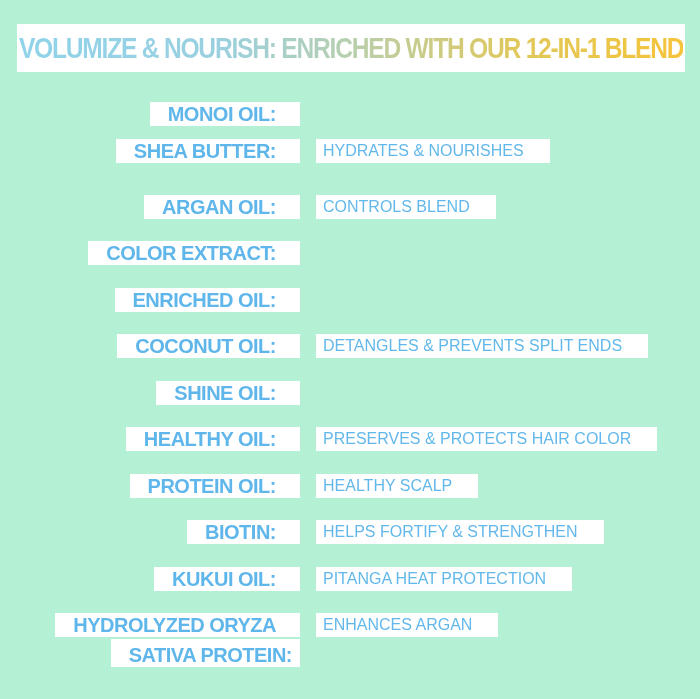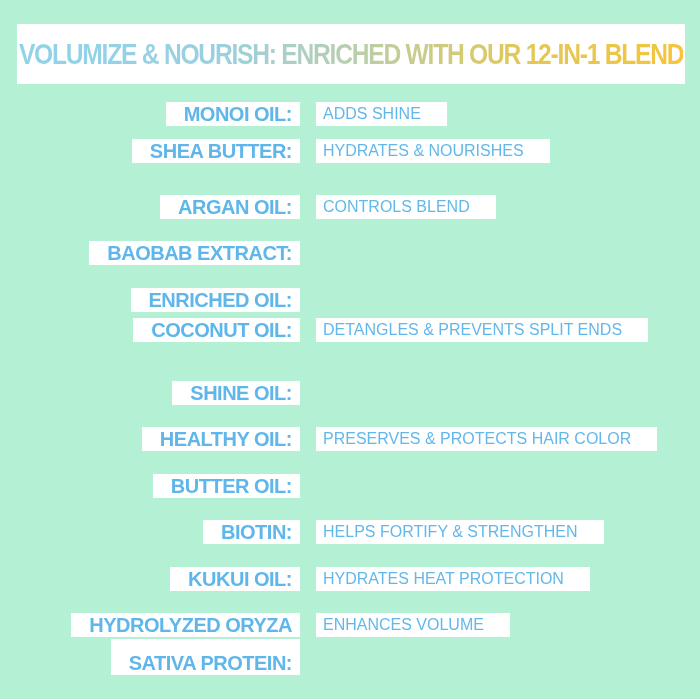--- a/index.html
+++ b/index.html
@@ -1,68 +1,68 @@
 <!DOCTYPE html>
 <html><head>
 <meta charset="utf-8">
 <style>
   html,body{margin:0;padding:0;}
   body{width:700px;height:699px;background:#b4f0d4;position:relative;overflow:hidden;font-family:"Liberation Sans",sans-serif;}
-  .title-box{position:absolute;left:17px;top:24px;width:668px;height:60px;background:#fff;display:flex;align-items:center;justify-content:center;}
+  .title-box{position:absolute;left:17px;top:24px;width:668px;height:48px;background:#fff;display:flex;align-items:center;justify-content:center;}
   .title{font-family:"Liberation Sans",sans-serif;font-weight:bold;font-size:30px;letter-spacing:-1.5px;transform:scaleX(0.82);white-space:nowrap;
     background:linear-gradient(90deg,#8fd3ea 0%,#9ad0e0 30%,#b8cfae 50%,#e0c85a 75%,#f5c43a 100%);-webkit-background-clip:text;background-clip:text;color:transparent;}
   .row{position:absolute;left:0;width:700px;height:24px;}
-  .label{position:absolute;right:400px;top:0;height:24px;background:#fff;color:#5fb6ea;font-weight:bold;font-size:20px;line-height:24px;text-align:right;padding:0 8px 0 18px;white-space:nowrap;letter-spacing:-0.5px;}
+  .label{position:absolute;right:400px;top:0;height:24px;background:#fff;color:#5fb6ea;font-weight:bold;font-size:20px;line-height:24px;text-align:right;padding:0 24px 0 18px;white-space:nowrap;letter-spacing:-0.5px;}
   .desc{position:absolute;left:316px;top:0;height:24px;background:#fff;color:#62b8ea;font-size:16px;line-height:24px;padding:0 26px 0 7px;white-space:nowrap;}
-  .label2{position:absolute;right:400px;top:26px;height:24px;background:#fff;color:#5fb6ea;font-weight:bold;font-size:20px;line-height:24px;text-align:right;padding:12px 8px 0 18px;white-space:nowrap;letter-spacing:-0.5px;}
+  .label2{position:absolute;right:400px;top:26px;height:24px;background:#fff;color:#5fb6ea;font-weight:bold;font-size:20px;line-height:24px;text-align:right;padding:4px 8px 0 18px;white-space:nowrap;letter-spacing:-0.5px;}
 </style>
 </head>
 <body>
 
 <div class="title-box">
   <span class="title">VOLUMIZE &amp; NOURISH: ENRICHED WITH OUR 12-IN-1 BLEND</span>
 </div>
 
 <div class="row" style="top:102px">
   <span class="label">MONOI OIL:</span>
-  <span class="desc">ADDS SHINE</span>
 </div>
 <div class="row" style="top:139px">
   <span class="label">SHEA BUTTER:</span>
   <span class="desc">HYDRATES &amp; NOURISHES</span>
 </div>
 <div class="row" style="top:195px">
   <span class="label">ARGAN OIL:</span>
   <span class="desc">CONTROLS BLEND</span>
 </div>
 <div class="row" style="top:241px">
-  <span class="label">BAOBAB EXTRACT:</span>
+  <span class="label">COLOR EXTRACT:</span>
 </div>
 <div class="row" style="top:288px">
   <span class="label">ENRICHED OIL:</span>
 </div>
-<div class="row" style="top:318px">
+<div class="row" style="top:334px">
   <span class="label">COCONUT OIL:</span>
   <span class="desc">DETANGLES &amp; PREVENTS SPLIT ENDS</span>
 </div>
 <div class="row" style="top:381px">
   <span class="label">SHINE OIL:</span>
 </div>
 <div class="row" style="top:427px">
   <span class="label">HEALTHY OIL:</span>
   <span class="desc">PRESERVES &amp; PROTECTS HAIR COLOR</span>
 </div>
 <div class="row" style="top:474px">
-  <span class="label">BUTTER OIL:</span>
+  <span class="label">PROTEIN OIL:</span>
+  <span class="desc">HEALTHY SCALP</span>
 </div>
 <div class="row" style="top:520px">
   <span class="label">BIOTIN:</span>
   <span class="desc">HELPS FORTIFY &amp; STRENGTHEN</span>
 </div>
 <div class="row" style="top:567px">
   <span class="label">KUKUI OIL:</span>
-  <span class="desc">HYDRATES HEAT PROTECTION</span>
+  <span class="desc">PITANGA HEAT PROTECTION</span>
 </div>
 <div class="row" style="top:613px">
   <span class="label">HYDROLYZED ORYZA</span>
   <span class="label2">SATIVA PROTEIN:</span>
-  <span class="desc">ENHANCES VOLUME</span>
+  <span class="desc">ENHANCES ARGAN</span>
 </div>
 
 </body></html>

